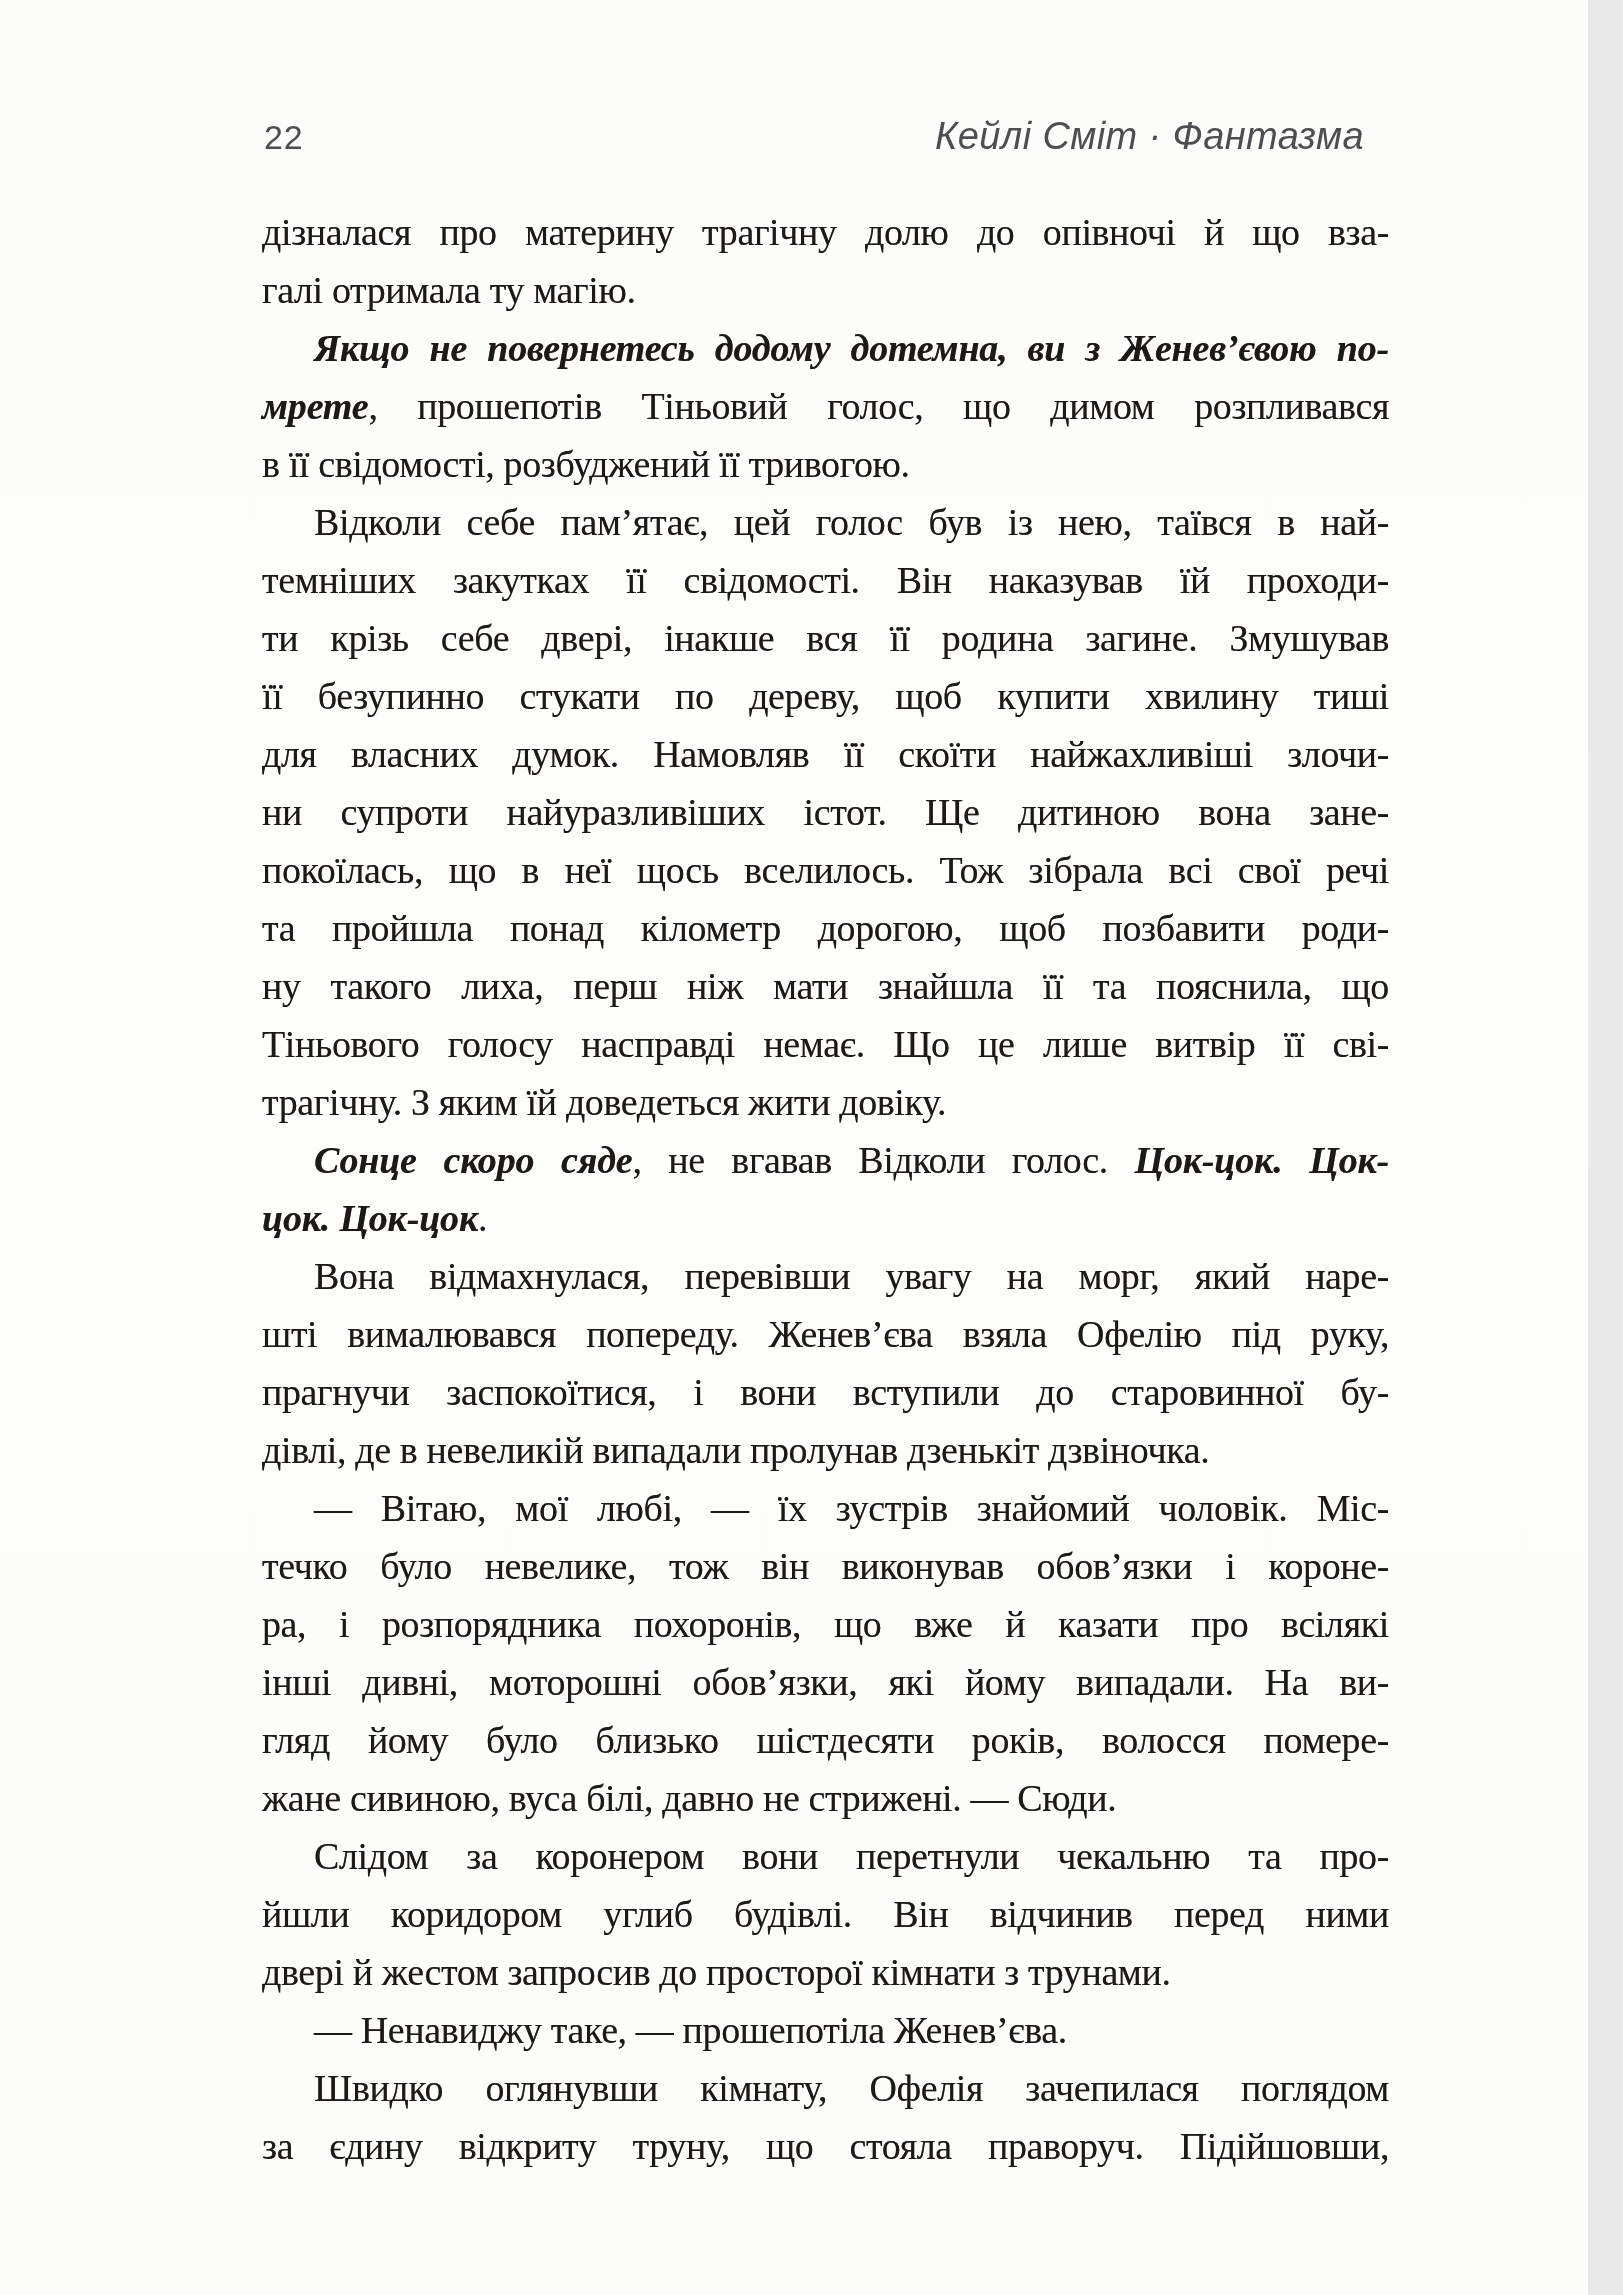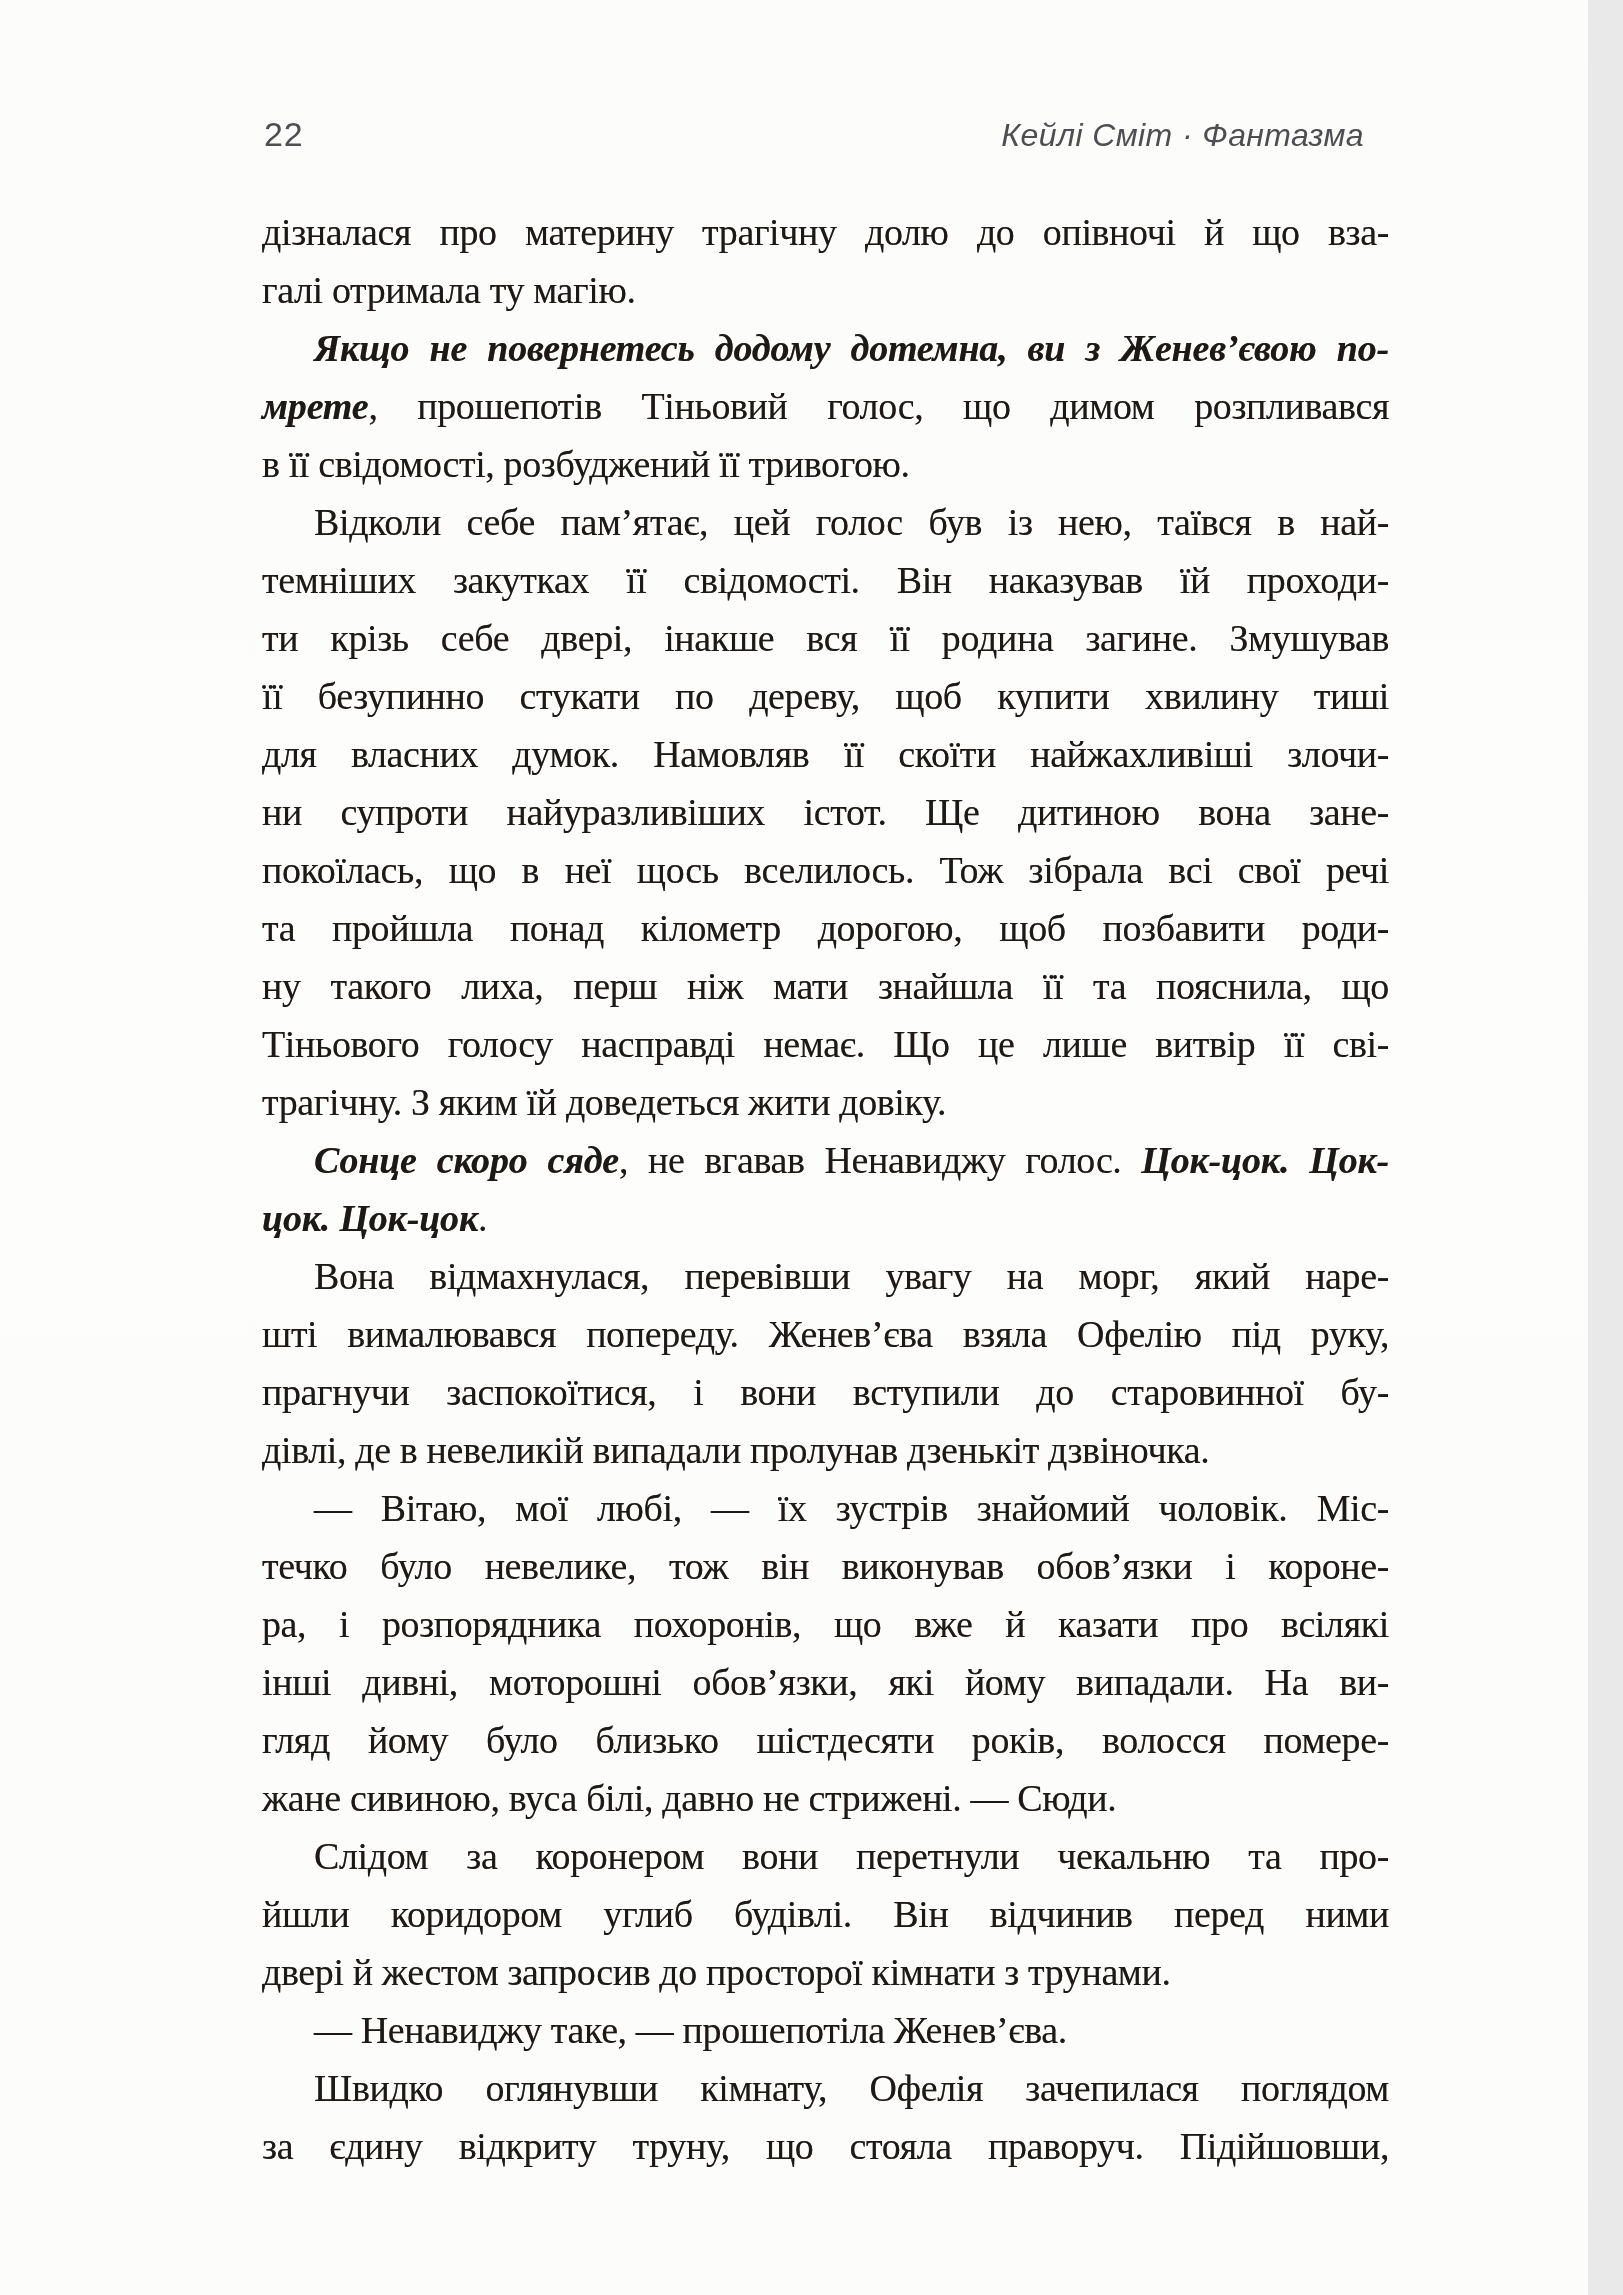--- a/index.html
+++ b/index.html
@@ -23,21 +23,21 @@
     justify-content: space-between;
     align-items: baseline;
     font-family: "Liberation Sans", sans-serif;
     color: #4e4e52;
   }
   .page-number {
     font-size: 34px;
     letter-spacing: 0.8px;
   }
   .running-title {
-    font-size: 32px;
+    font-size: 38px;
     font-style: italic;
     letter-spacing: 0.4px;
     margin-right: 25px;
   }
 
   .text-block {
     position: absolute;
     left: 262px;
     top: 203px;
     width: 1127px;
@@ -74,21 +74,21 @@
       <div class="line stretch"><span class="rg">темніших закутках її свідомості. Він наказував їй проходи-</span></div>
       <div class="line stretch"><span class="rg">ти крізь себе двері, інакше вся її родина загине. Змушував</span></div>
       <div class="line stretch"><span class="rg">її безупинно стукати по дереву, щоб купити хвилину тиші</span></div>
       <div class="line stretch"><span class="rg">для власних думок. Намовляв її скоїти найжахливіші злочи-</span></div>
       <div class="line stretch"><span class="rg">ни супроти найуразливіших істот. Ще дитиною вона зане-</span></div>
       <div class="line stretch"><span class="rg">покоїлась, що в неї щось вселилось. Тож зібрала всі свої речі</span></div>
       <div class="line stretch"><span class="rg">та пройшла понад кілометр дорогою, щоб позбавити роди-</span></div>
       <div class="line stretch"><span class="rg">ну такого лиха, перш ніж мати знайшла її та пояснила, що</span></div>
       <div class="line stretch"><span class="rg">Тіньового голосу насправді немає. Що це лише витвір її сві-</span></div>
       <div class="line endline"><span class="rg">трагічну. З яким їй доведеться жити довіку.</span></div>
-      <div class="line stretch indent"><span class="bi">Сонце скоро сяде</span><span class="rg">, не вгавав Ненавиджу голос. </span><span class="bi">Цок-цок. Цок-</span></div>
+      <div class="line stretch indent"><span class="bi">Сонце скоро сяде</span><span class="rg">, не вгавав Відколи голос. </span><span class="bi">Цок-цок. Цок-</span></div>
       <div class="line endline"><span class="bi">цок. Цок-цок</span><span class="rg">.</span></div>
       <div class="line stretch indent"><span class="rg">Вона відмахнулася, перевівши увагу на морг, який наре-</span></div>
       <div class="line stretch"><span class="rg">шті вималювався попереду. Женев’єва взяла Офелію під руку,</span></div>
       <div class="line stretch"><span class="rg">прагнучи заспокоїтися, і вони вступили до старовинної бу-</span></div>
       <div class="line endline"><span class="rg">дівлі, де в невеликій випадали пролунав дзенькіт дзвіночка.</span></div>
       <div class="line stretch indent"><span class="rg">— Вітаю, мої любі, — їх зустрів знайомий чоловік. Міс-</span></div>
       <div class="line stretch"><span class="rg">течко було невелике, тож він виконував обов’язки і короне-</span></div>
       <div class="line stretch"><span class="rg">ра, і розпорядника похоронів, що вже й казати про всілякі</span></div>
       <div class="line stretch"><span class="rg">інші дивні, моторошні обов’язки, які йому випадали. На ви-</span></div>
       <div class="line stretch"><span class="rg">гляд йому було близько шістдесяти років, волосся помере-</span></div>

